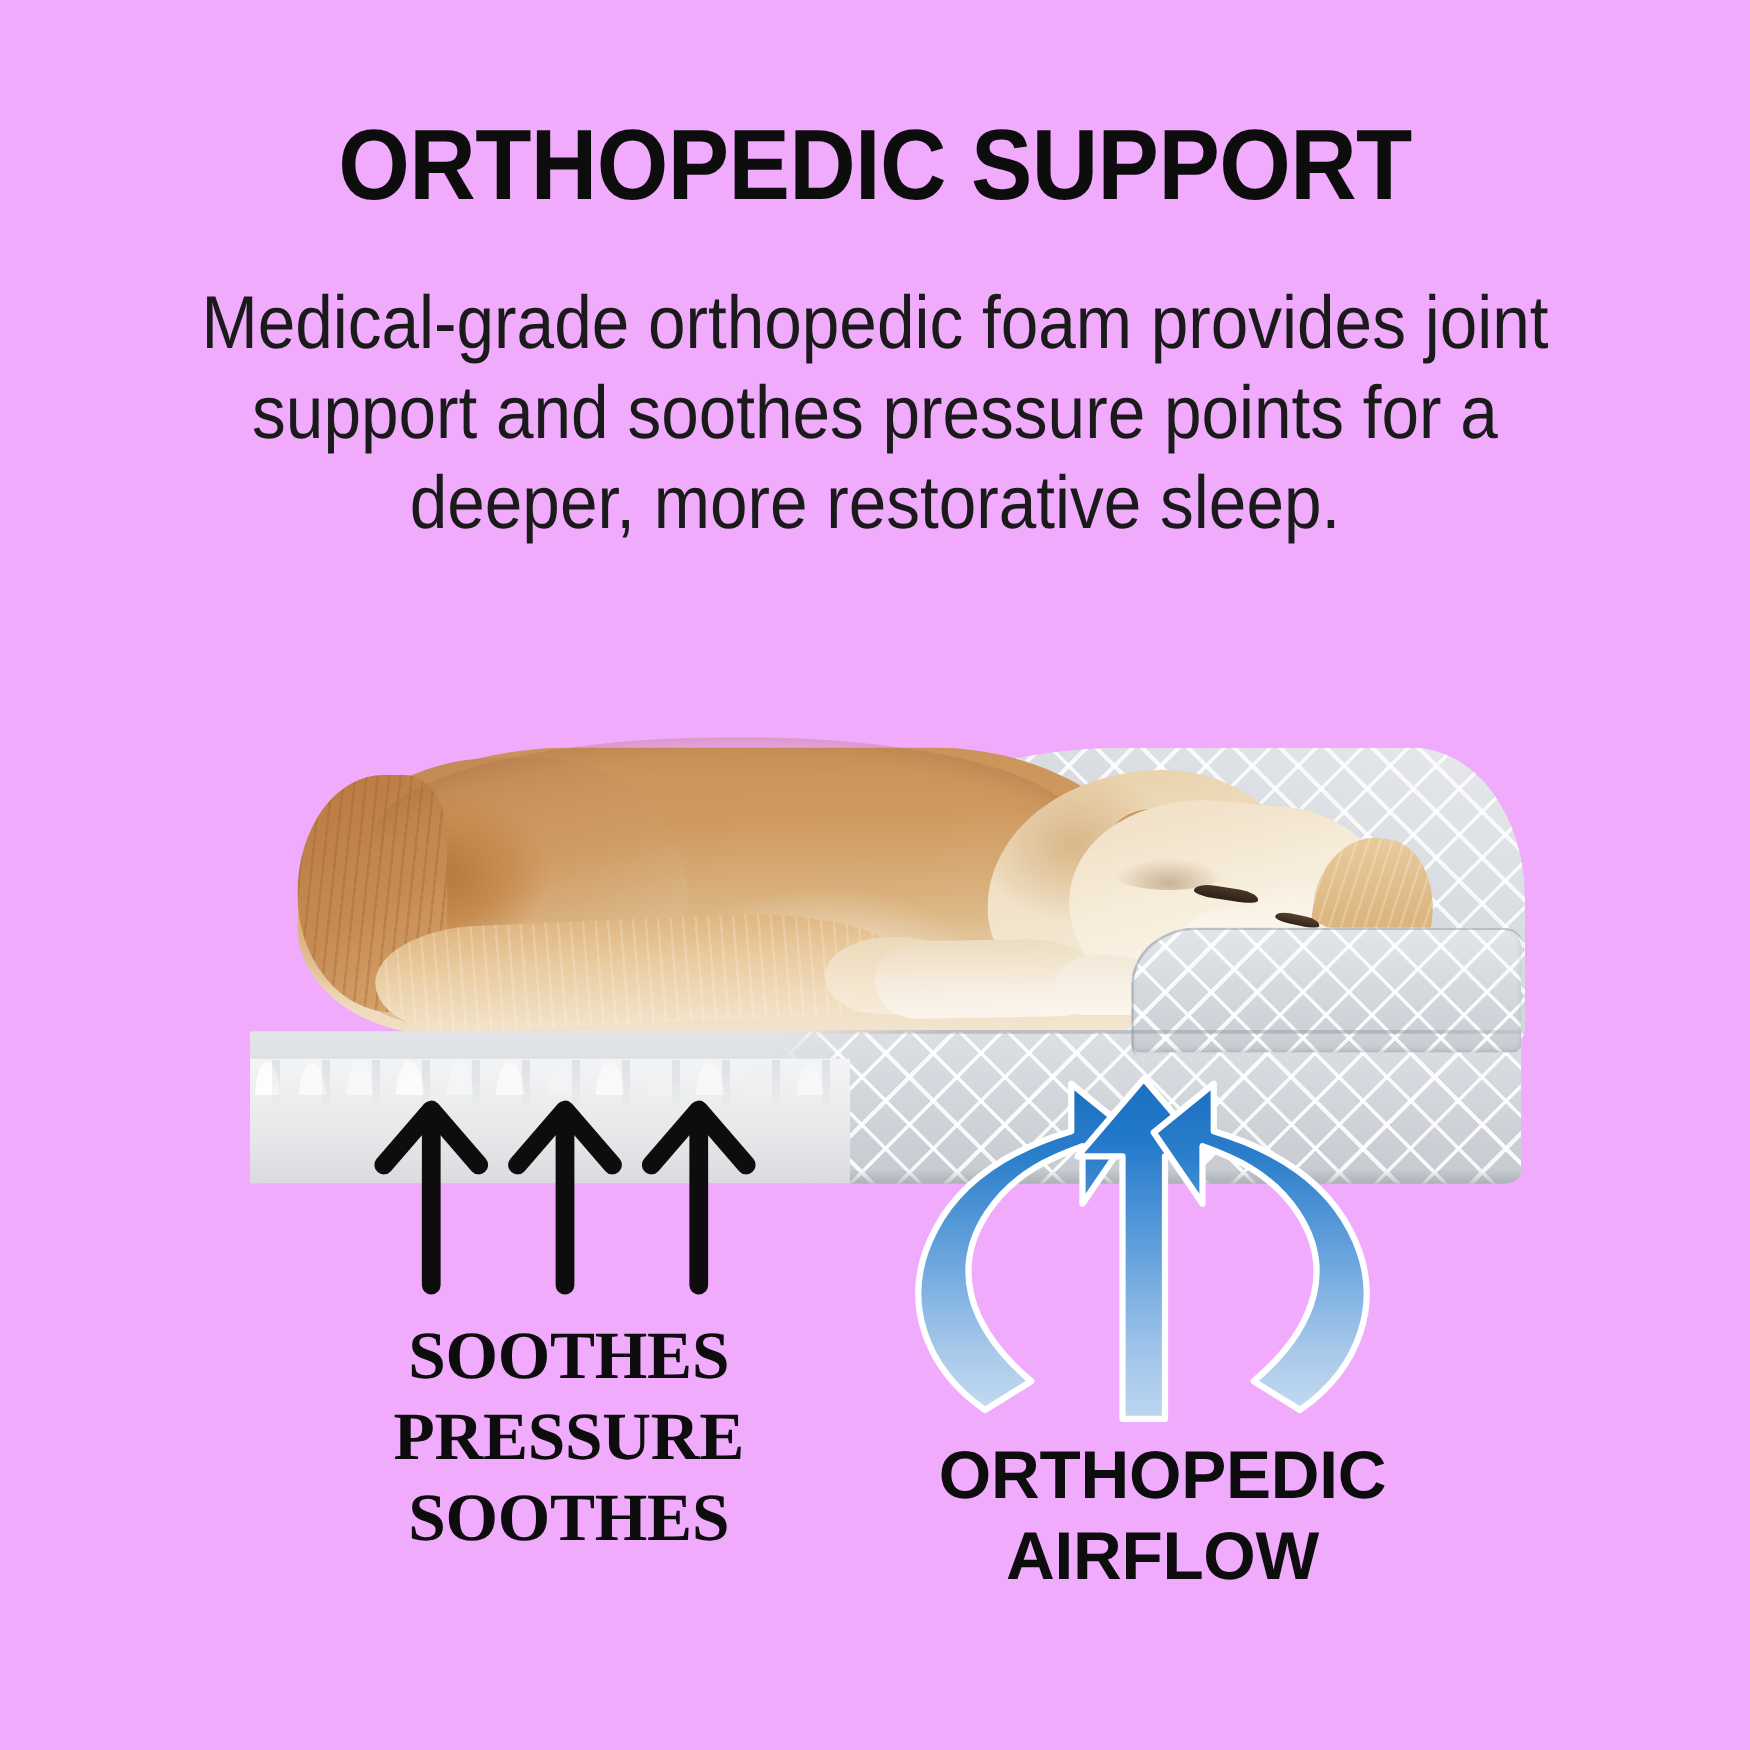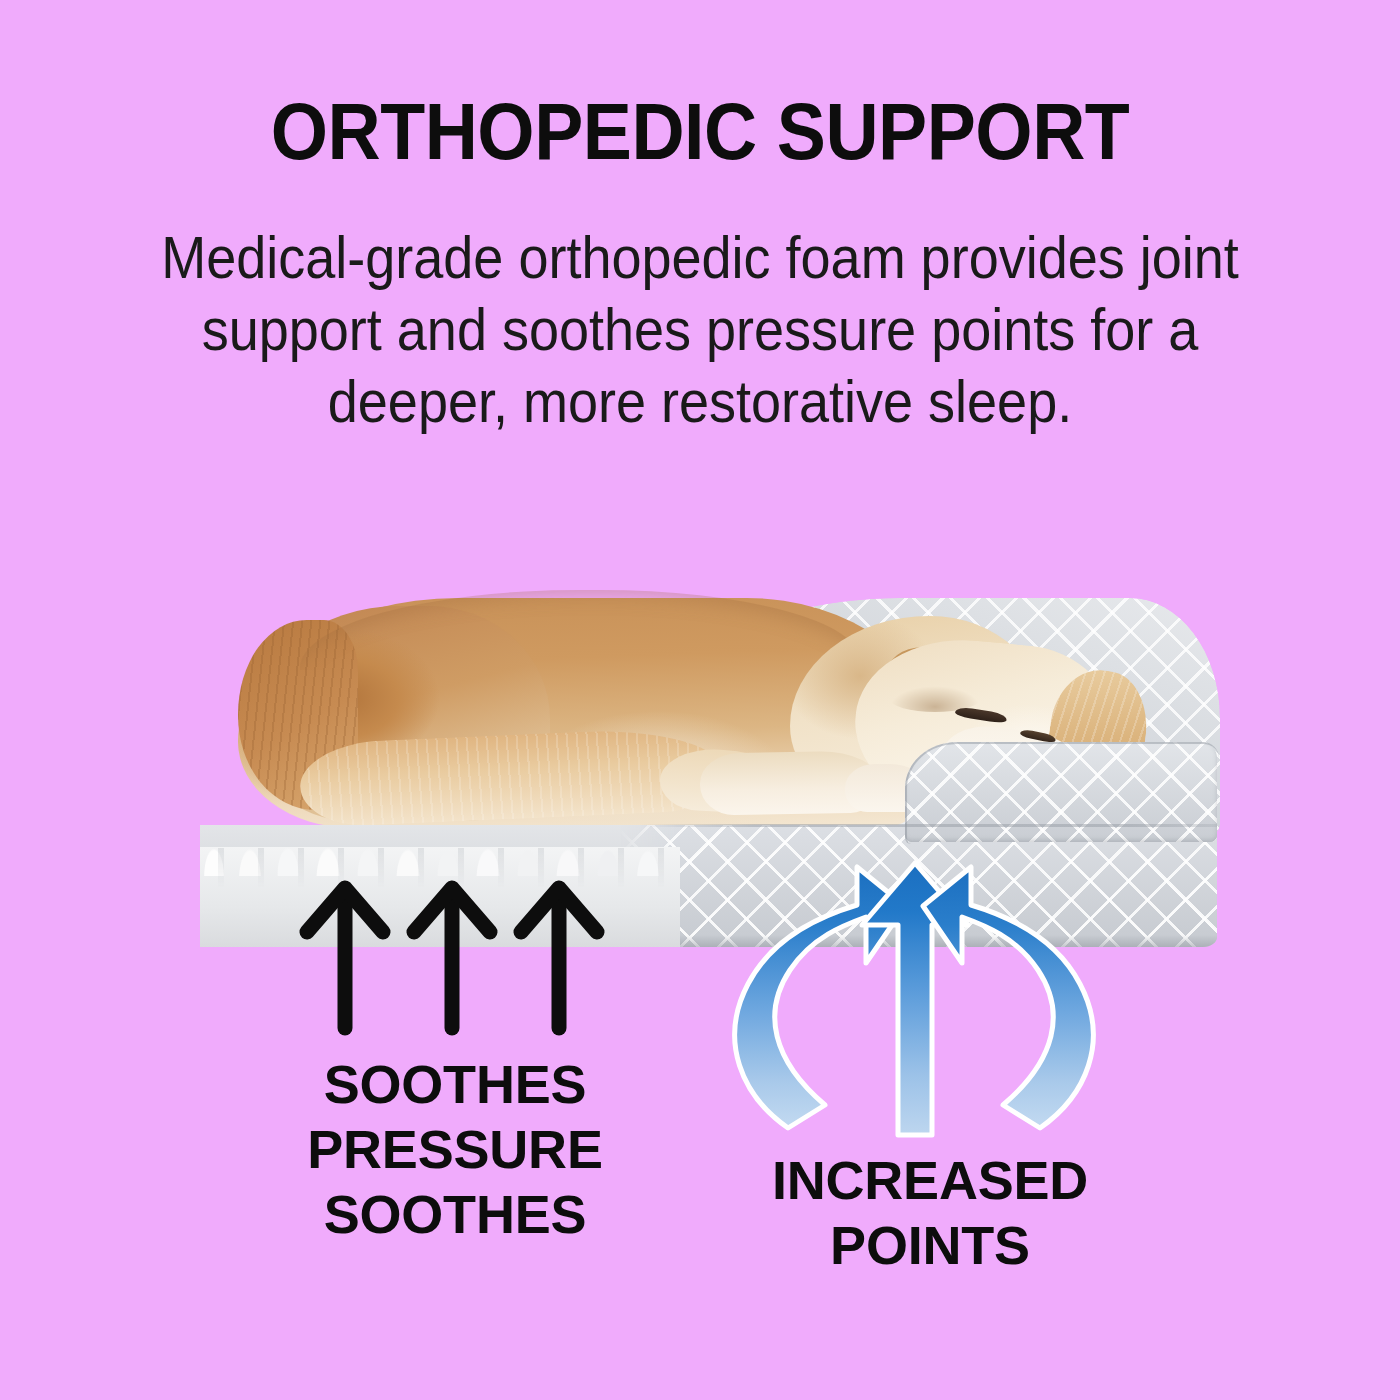--- a/index.html
+++ b/index.html
@@ -430,20 +430,21 @@
     font-weight: 700;
     color: #0d0d0d;
   }
   .caption-left {
     left: 190px;
     top: 1052px;
     width: 530px;
     font-size: 54px;
     line-height: 65px;
     letter-spacing: -0.2px;
+    font-family: Liberation Serif, serif;
   }
   .caption-right {
     left: 690px;
     top: 1148px;
     width: 480px;
     font-size: 54px;
     line-height: 65px;
     letter-spacing: -0.2px;
   }
   .caption .ln { display: block; }
@@ -564,17 +565,17 @@
          Z" fill="url(#blueGradSide)" stroke="#ffffff" stroke-width="5" stroke-linejoin="round"></path>
   </svg>
 
   <div class="caption caption-left">
     <span class="ln">SOOTHES</span>
     <span class="ln">PRESSURE</span>
     <span class="ln">SOOTHES</span>
   </div>
 
   <div class="caption caption-right">
-    <span class="ln">INCREASED</span>
-    <span class="ln">POINTS</span>
+    <span class="ln">ORTHOPEDIC</span>
+    <span class="ln">AIRFLOW</span>
   </div>
 
 </div>
 
 </body></html>

